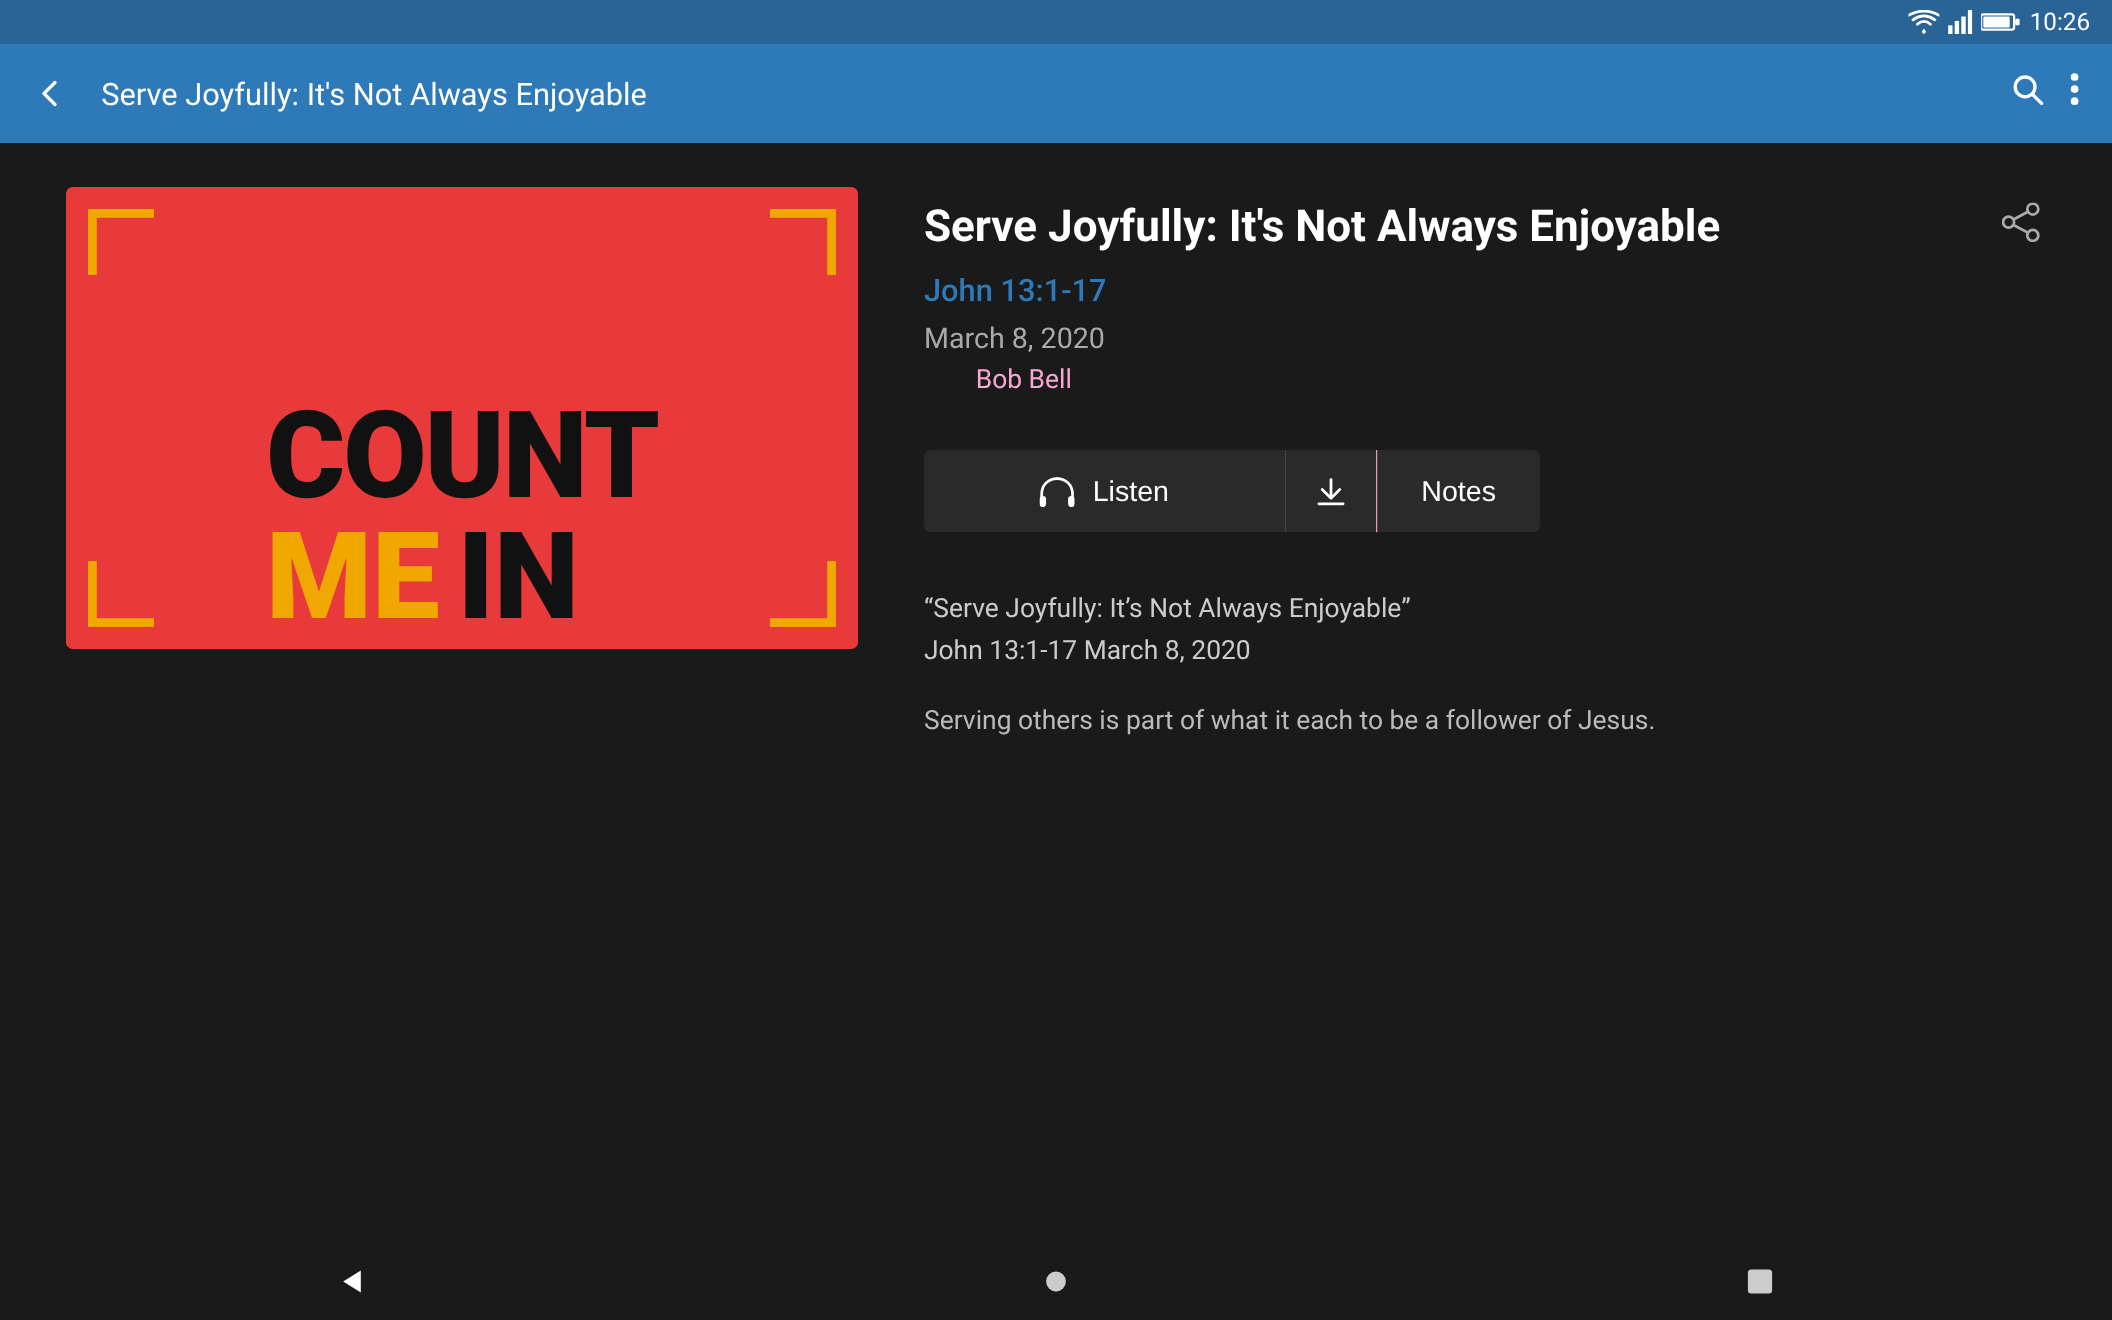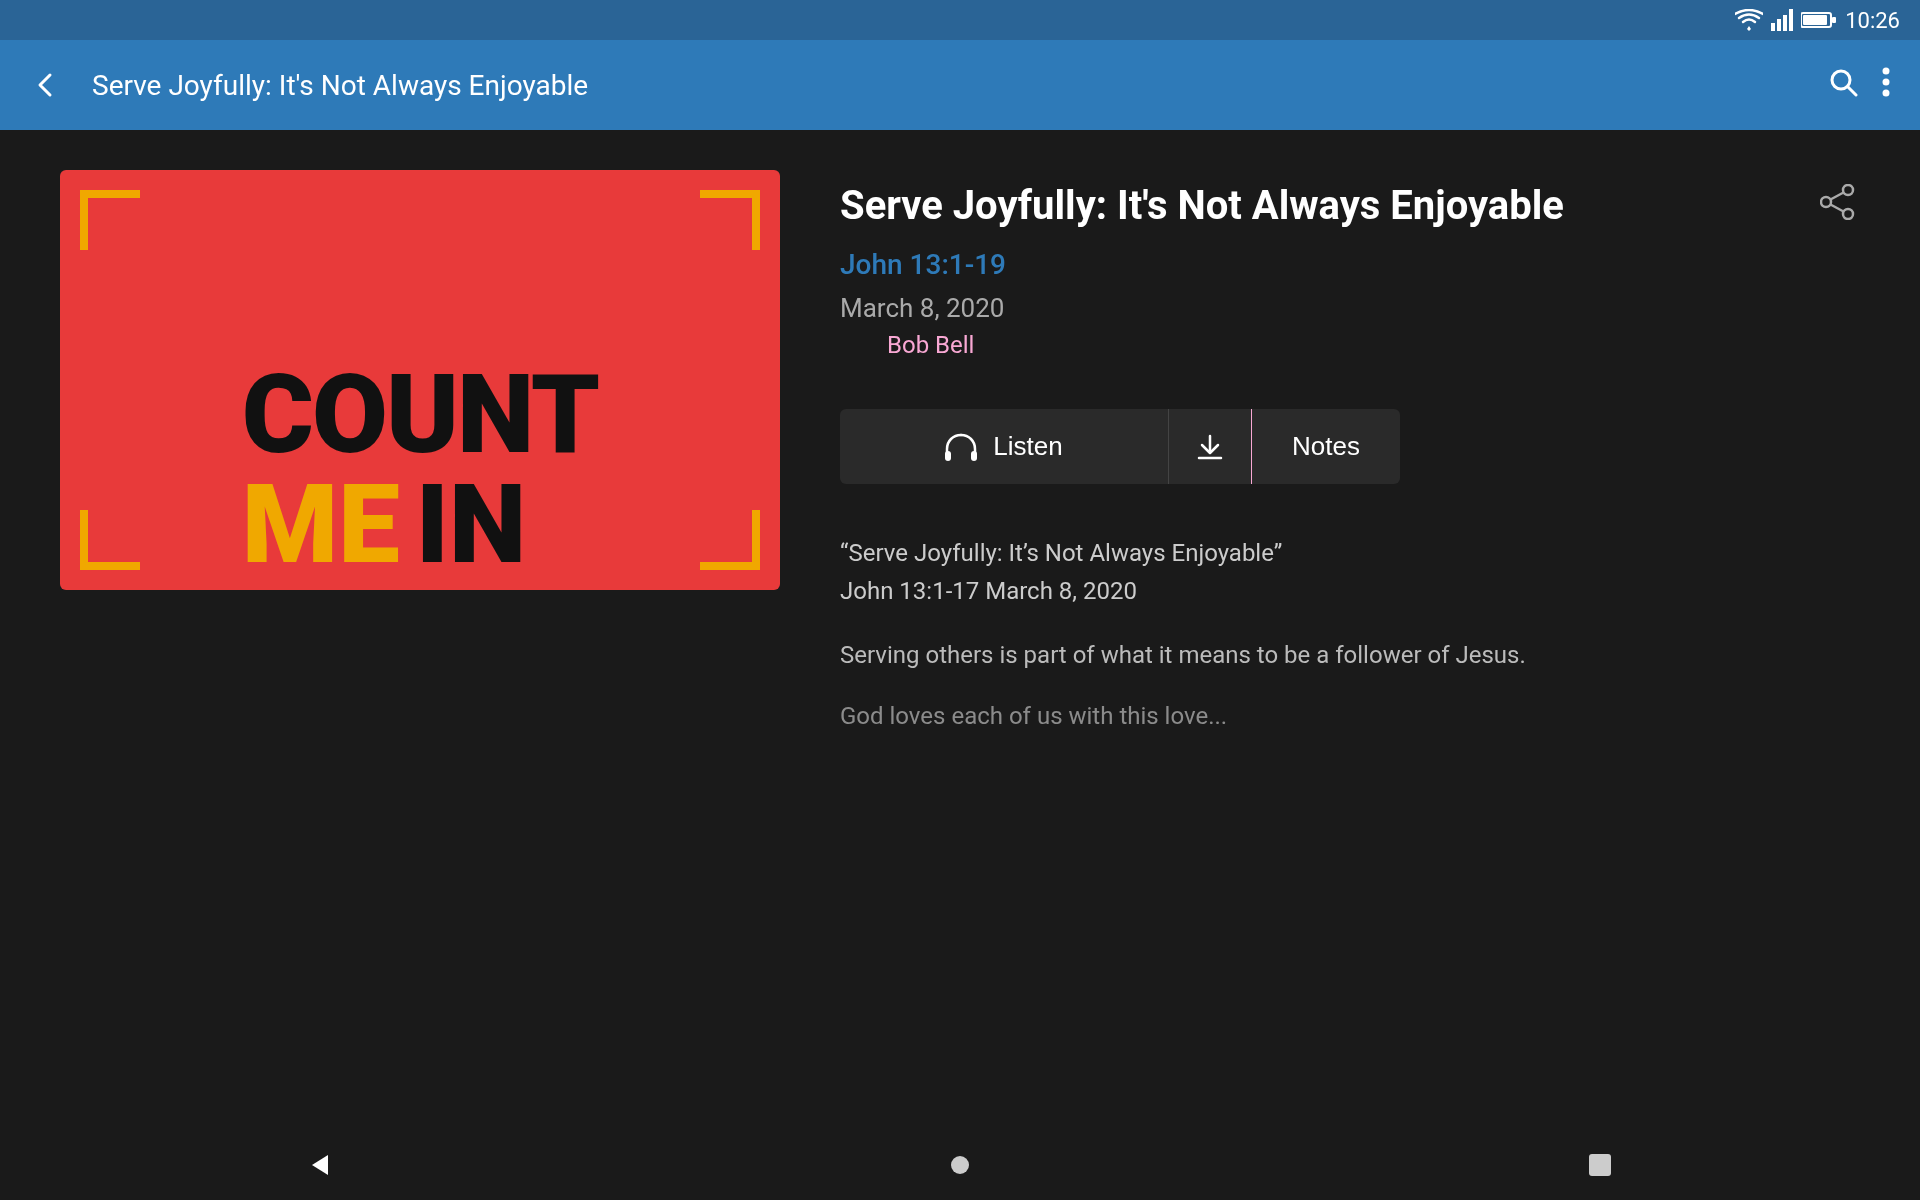--- a/index.html
+++ b/index.html
@@ -374,21 +374,21 @@
       <button class="share-button">
         <svg width="36" height="36" viewBox="0 0 36 36" fill="none">
           <circle cx="28" cy="6" r="5" stroke="#aaa" stroke-width="2.5"></circle>
           <circle cx="6" cy="18" r="5" stroke="#aaa" stroke-width="2.5"></circle>
           <circle cx="28" cy="30" r="5" stroke="#aaa" stroke-width="2.5"></circle>
           <line x1="10.5" y1="15.5" x2="23.5" y2="8.5" stroke="#aaa" stroke-width="2.5"></line>
           <line x1="10.5" y1="20.5" x2="23.5" y2="27.5" stroke="#aaa" stroke-width="2.5"></line>
         </svg>
       </button>
     </div>
-    <div class="sermon-scripture">John 13:1-19</div>
+    <div class="sermon-scripture">John 13:1-17</div>
     <div class="sermon-date">March 8, 2020</div>
     <div class="sermon-speaker">Bob Bell</div>
 
     <div class="action-buttons">
       <button class="listen-btn">
         <svg width="32" height="28" viewBox="0 0 32 28" fill="none">
           <path d="M16 2 C8 2 2 8 2 16 L2 22" stroke="white" stroke-width="2.5" fill="none" stroke-linecap="round"></path>
           <path d="M16 2 C24 2 30 8 30 16 L30 22" stroke="white" stroke-width="2.5" fill="none" stroke-linecap="round"></path>
           <rect x="0" y="18" width="6" height="10" rx="3" fill="white"></rect>
           <rect x="26" y="18" width="6" height="10" rx="3" fill="white"></rect>
@@ -406,22 +406,21 @@
         <span>Notes</span>
       </button>
     </div>
 
     <div class="sermon-description">
       <div class="desc-reference">
         <span>“Serve Joyfully: It’s Not Always Enjoyable”</span>
         <br>
         <span>John 13:1-17 March 8, 2020</span>
       </div>
-      <div class="desc-body">Serving others is part of what it means to be a follower of Jesus.</div>
-      <div class="desc-body-2">God loves each of us with this love...</div>
+      <div class="desc-body">Serving others is part of what it each to be a follower of Jesus.</div>
     </div>
   </div>
 </div>
 
 <div class="nav-bar">
   <button class="nav-btn">
     <svg width="28" height="28" viewBox="0 0 28 28" fill="white">
       <polygon points="22,4 6,14 22,24" fill="white"></polygon>
     </svg>
   </button>

